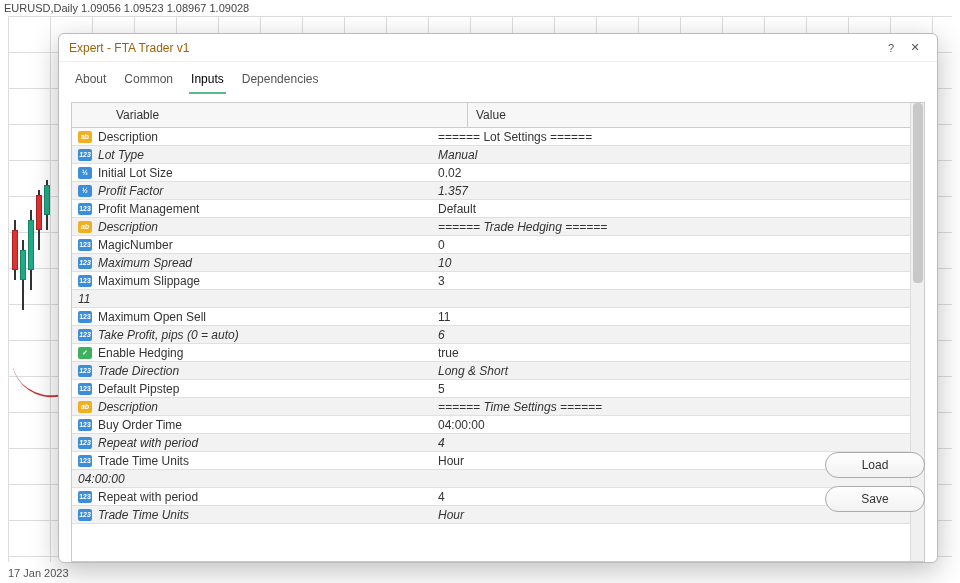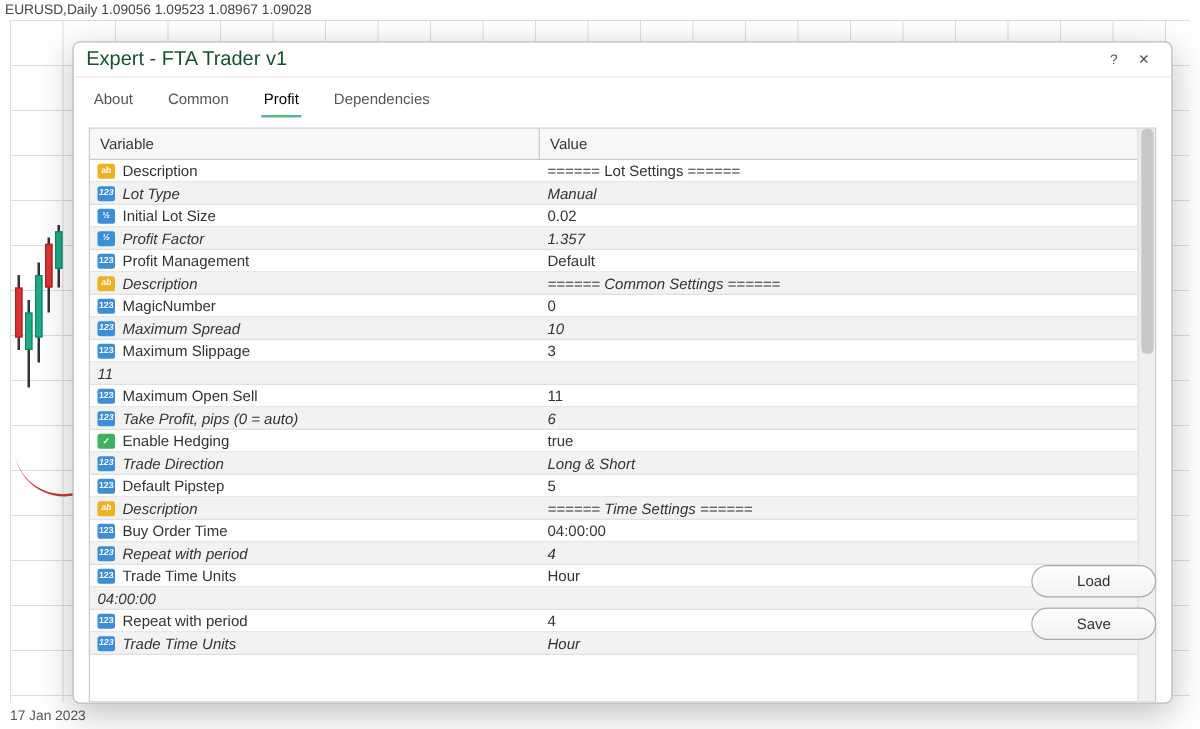--- a/index.html
+++ b/index.html
@@ -11,30 +11,30 @@
   .candles { position: absolute; top: 220px; left: 12px; width: 50px; height: 180px; }
   .candle { position: absolute; width: 6px; }
   .candle .wick { position: absolute; left: 2px; width: 2px; background: #333; }
   .candle .body { position: absolute; width: 6px; }
   .red .body { background: #d33; border: 1px solid #a22; }
   .grn .body { background: #2a8; border: 1px solid #186; }
   .maline { position: absolute; top: 300px; left: 10px; width: 50px; height: 100px; border-bottom: 2px solid #c33; border-radius: 0 0 0 40px; transform: rotate(-10deg); }
 
   .dialog { position: absolute; top: 33px; left: 58px; width: 880px; height: 530px; background: #fff; border: 1px solid #bbb; border-radius: 6px; box-shadow: 0 8px 28px rgba(0,0,0,0.25); display: flex; flex-direction: column; }
   .titlebar { height: 28px; display: flex; align-items: center; padding: 0 10px; border-bottom: 1px solid #eee; }
-  .titlebar .title { flex: 1; font-size: 16px; color: #14532d; }
+  .titlebar .title { flex: 1; font-size: 12px; color: #a16207; }
   .titlebar .tbtn { width: 24px; height: 20px; display: flex; align-items: center; justify-content: center; color: #555; cursor: pointer; }
-  .tabs { display: flex; gap: 24px; padding: 6px 14px 0 14px; font-size: 12px; color: #555; }
+  .tabs { display: flex; gap: 14px; padding: 6px 14px 0 14px; font-size: 12px; color: #555; }
   .tab { padding: 4px 2px 6px 2px; cursor: pointer; }
   .tab.active { color: #000; border-bottom: 2px solid #5b8; font-weight: 500; }
   .grid-wrap { flex: 1; margin: 8px 12px 0 12px; border: 1px solid #ccc; background: #fff; display: flex; min-height: 0; }
   .table-area { flex: 1; overflow: hidden; display: flex; flex-direction: column; }
   .thead { display: flex; background: #f7f7f7; border-bottom: 1px solid #ccc; font-size: 12px; }
   .thead .th { padding: 5px 8px; }
-  .col-var { width: 360px; border-right: 1px solid #ccc; }
+  .col-var { width: 360px; border-right: 1px solid #ccc; margin-left: 36px; }
   .col-val { flex: 1; }
   .tbody { flex: 1; overflow: hidden; }
   .row { display: flex; border-bottom: 1px solid #e0e0e0; font-size: 12px; height: 18px; align-items: center; }
   .row.alt { background: #f2f2f2; font-style: italic; }
   .cell-var { width: 360px; display: flex; align-items: center; padding-left: 6px; gap: 6px; }
   .cell-val { flex: 1; padding-left: 6px; }
   .ico { width: 14px; height: 12px; border-radius: 2px; display: inline-flex; align-items: center; justify-content: center; font-size: 7px; font-weight: bold; color: #fff; }
   .ico-str { background: #f0b020; }
   .ico-int { background: #3a8fd8; }
   .ico-dbl { background: #3a8fd8; }
@@ -80,21 +80,21 @@
 <div class="dialog">
   <div class="titlebar">
     <div class="title">Expert - FTA Trader v1</div>
     <div class="tbtn">?</div>
     <div class="tbtn">✕</div>
   </div>
 
   <div class="tabs">
     <div class="tab">About</div>
     <div class="tab">Common</div>
-    <div class="tab active">Profit</div>
+    <div class="tab active">Inputs</div>
     <div class="tab">Dependencies</div>
   </div>
 
   <div class="grid-wrap">
     <div class="table-area">
       <div class="thead">
         <div class="th col-var">Variable</div>
         <div class="th col-val">Value</div>
       </div>
       <div class="tbody" id="tbody">
@@ -131,21 +131,21 @@
               <span class="ico ico-int">123</span>
               <span>Profit Management</span>
             </div>
             <div class="cell-val">Default</div>
           </div>
           <div class="row alt">
             <div class="cell-var">
               <span class="ico ico-str">ab</span>
               <span>Description</span>
             </div>
-            <div class="cell-val">====== Common Settings ======</div>
+            <div class="cell-val">====== Trade Hedging ======</div>
           </div>
           <div class="row">
             <div class="cell-var">
               <span class="ico ico-int">123</span>
               <span>MagicNumber</span>
             </div>
             <div class="cell-val">0</div>
           </div>
           <div class="row alt">
             <div class="cell-var">

